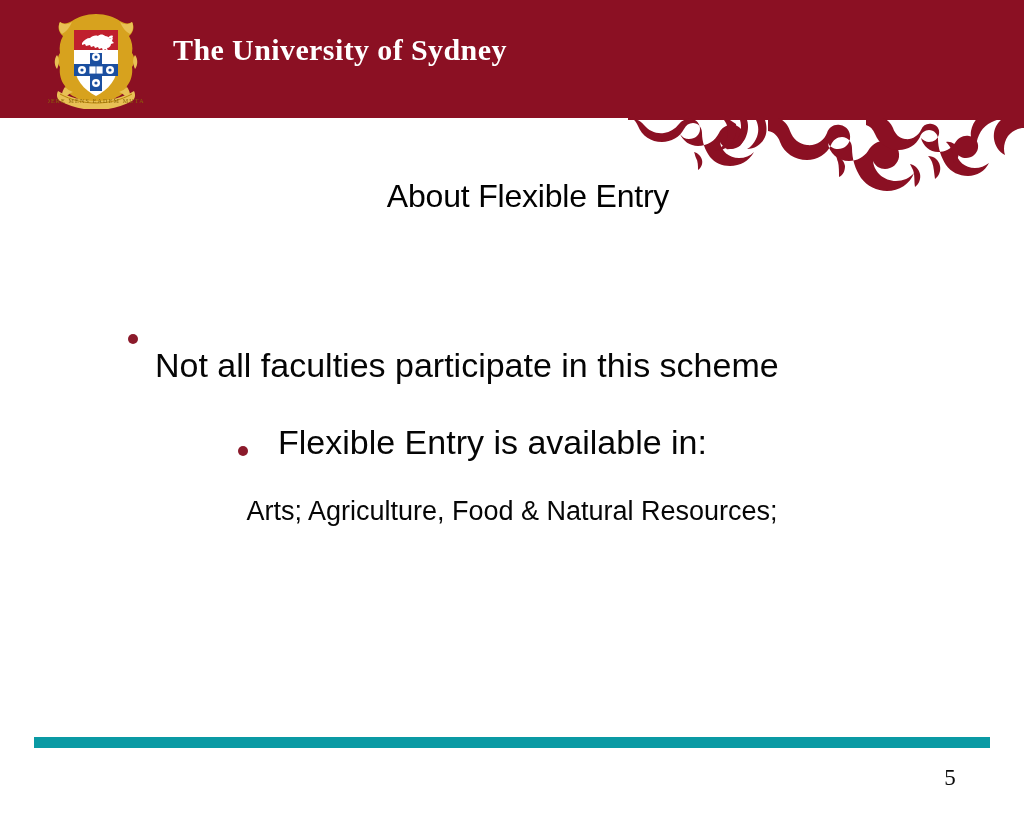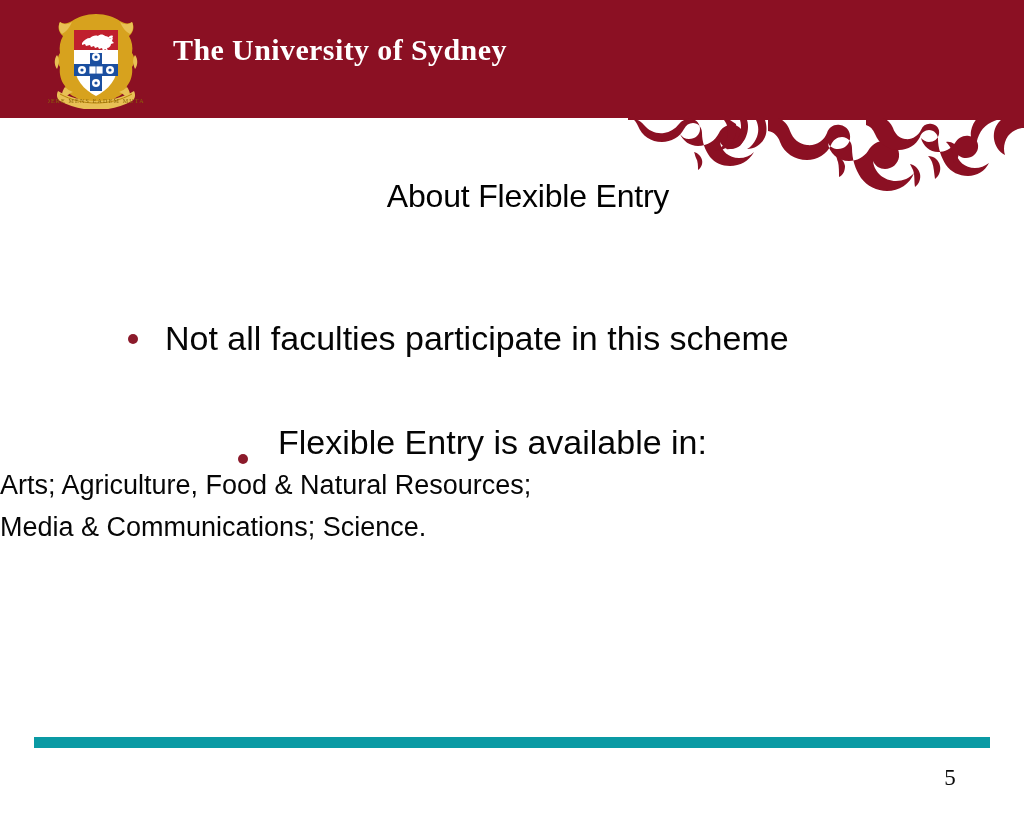--- a/index.html
+++ b/index.html
@@ -74,20 +74,21 @@
   }
 
   
   .bullet-row-1 {
     position: absolute;
     left: 128px;
     top: 317px;
     width: 800px;
     display: flex;
     align-items: flex-start;
+    flex-direction: column;
   }
   .bullet-dot {
     display: inline-block;
     width: 10px;
     height: 10px;
     border-radius: 50%;
     background: #8b1a2b;
     flex: 0 0 auto;
   }
   .bullet-row-1 .bullet-dot { margin-top: 17px; }
@@ -98,38 +99,38 @@
     line-height: 1.25;
     white-space: nowrap;
   }
 
   
   .bullet-row-2 {
     position: absolute;
     left: 238px;
     top: 421px;
     display: flex;
-    align-items: flex-end;
+    align-items: center;
   }
   .bullet-row-2 .bullet-dot { margin-top: 17px; }
   .bullet-row-2 .bullet-text {
     margin-left: 30px;
     font-size: 34px;
     color: #050505;
     line-height: 1.25;
     white-space: nowrap;
   }
 
   
   .faculty-list {
     position: absolute;
     left: 0;
-    top: 464px;
-    width: 1024px;
-    text-align: left;
+    top: 490px;
+    width: 1024px;
+    text-align: center;
   }
   .faculty-line {
     font-size: 27px;
     color: #060606;
     line-height: 42px;
     white-space: nowrap;
   }
 
   
   .footer-rule {
@@ -251,19 +252,18 @@
     <span class="bullet-text">Not all faculties participate in this scheme</span>
   </div>
 
   <div class="bullet-row-2">
     <span class="bullet-dot"></span>
     <span class="bullet-text">Flexible Entry is available in:</span>
   </div>
 
   <div class="faculty-list">
     <div class="faculty-line">Arts; Agriculture, Food &amp; Natural Resources;</div>
-    <div class="faculty-line">Media &amp; Communications; Science.</div>
   </div>
 
   <div class="footer-rule"></div>
   <div class="page-number">5</div>
 
 </div>
 
 </body></html>

